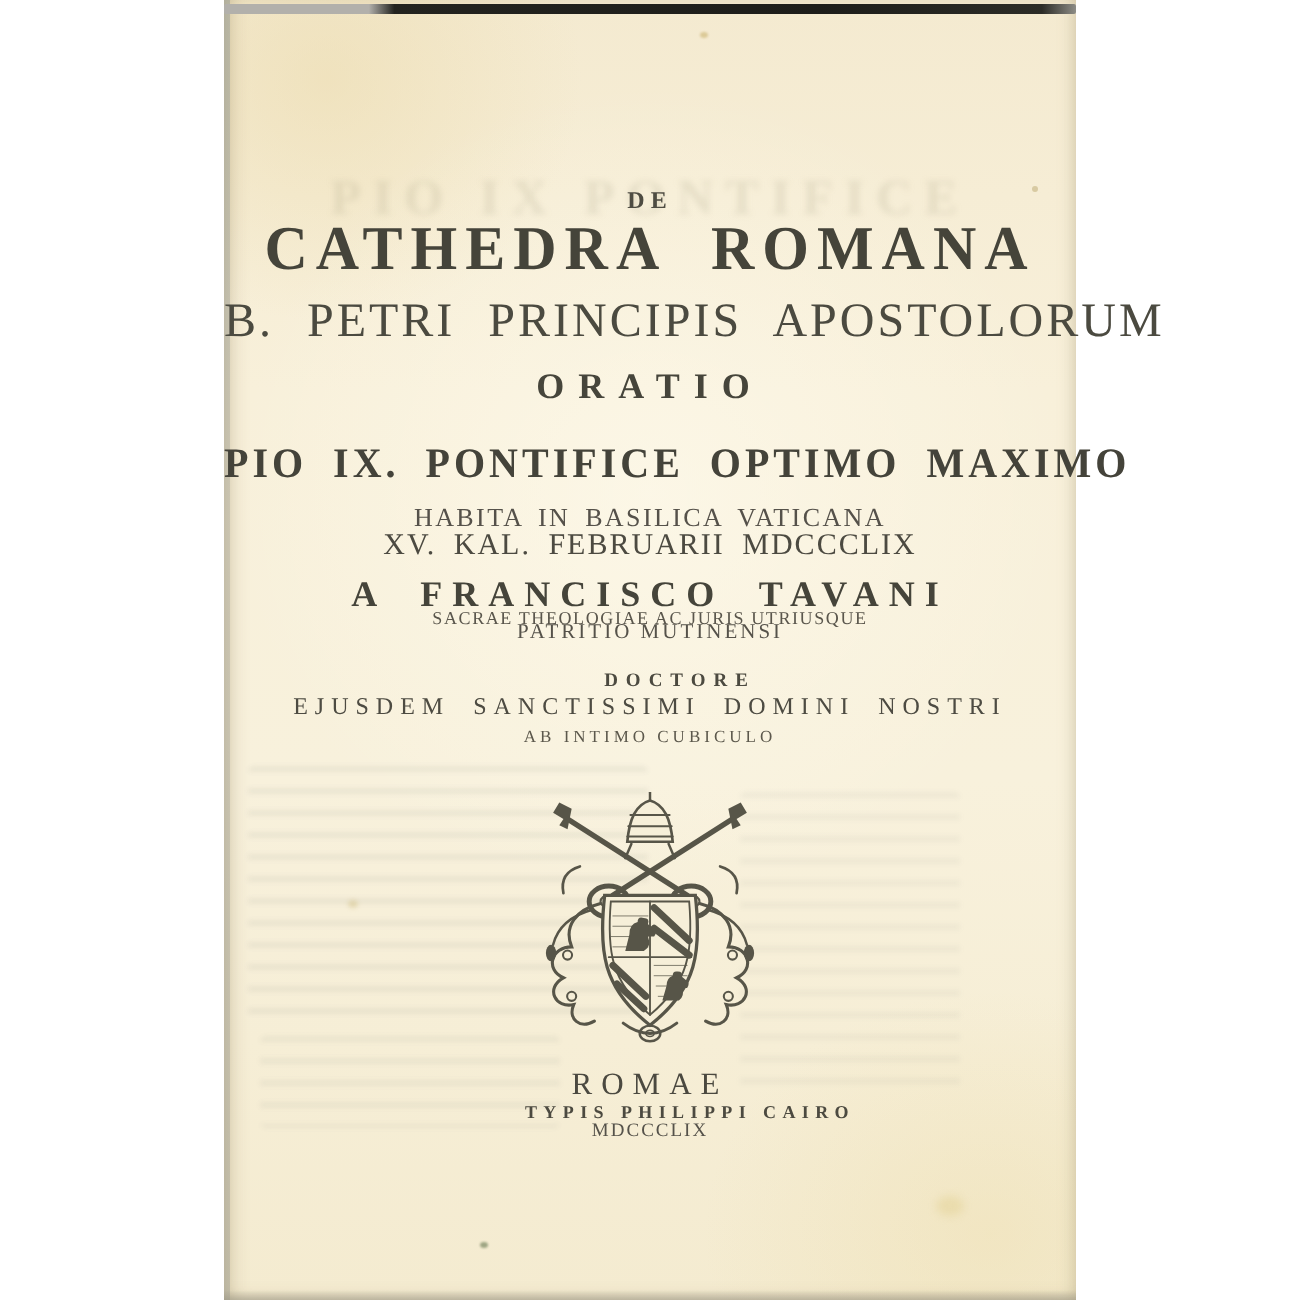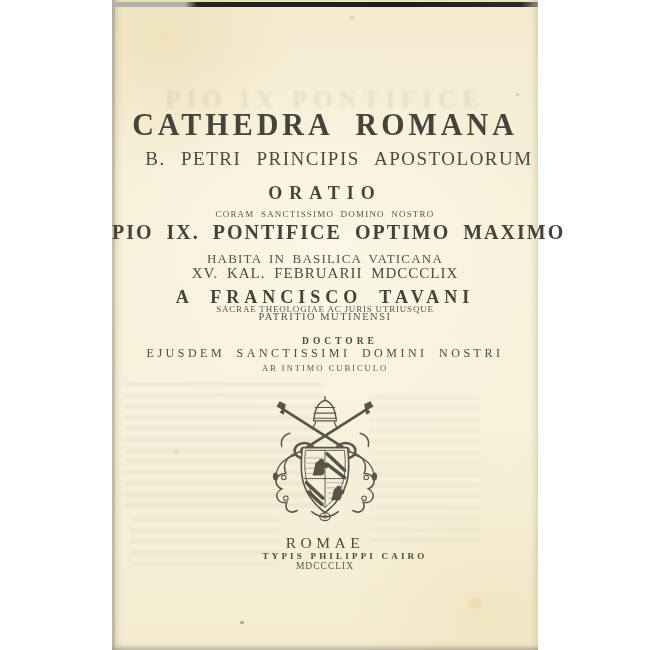--- a/index.html
+++ b/index.html
@@ -33,21 +33,21 @@
     position:absolute;left:0;bottom:0;width:426px;height:5px;
     background:linear-gradient(180deg,rgba(160,155,140,0) 0%,rgba(150,146,132,0.45) 100%);
   }
   
   .txt{
     position:absolute;left:0;right:0;text-align:center;white-space:nowrap;
     color:#4a483e;font-family:"Liberation Serif", serif;line-height:1.12;
   }
   .l-de          {top:94px; font-size:12px;  font-weight:bold; letter-spacing:3px;  color:#4e4c42;}
   .l-main        {top:108px;font-size:30px;  font-weight:bold; letter-spacing:4px;  word-spacing:12px; color:#45443a; transform:scaleY(1.04);}
-  .l-petri       {top:148px;font-size:19px;  letter-spacing:1.5px; word-spacing:9px; color:#4b4a40;padding-left:28px;}
+  .l-petri       {top:148px;font-size:24px;  letter-spacing:1.5px; word-spacing:9px; color:#4b4a40;}
   .l-oratio      {top:183px;font-size:18px;  font-weight:bold; letter-spacing:7px;  color:#46453b;}
   .l-coram       {top:209px;font-size:9px;   letter-spacing:1.2px; word-spacing:3px; color:#5a564a;}
   .l-pio         {top:221px;font-size:20px;  font-weight:bold; letter-spacing:2px;  word-spacing:6px; color:#44433a; transform:scaleY(1.05);}
   .l-habita      {top:252px;font-size:13px;letter-spacing:1.2px; word-spacing:3px; color:#55514a;}
   .l-date        {top:265px;font-size:15px;  letter-spacing:1px;  word-spacing:4px; color:#4c4a41;}
   .l-author      {top:287px;font-size:18px;font-weight:bold; letter-spacing:5px;  word-spacing:8px; color:#45443a;}
   .l-patritio    {top:311px;font-size:10.5px;letter-spacing:1.5px; color:#55524a;}
   .l-sacrae      {top:304px;font-size:9px;   letter-spacing:0.8px; color:#5a564c;}
   .l-doctore     {top:336px;font-size:9.5px; font-weight:bold; letter-spacing:4px;  color:#4c4a40;padding-left:30px;}
   .l-ejusdem     {top:347px;font-size:12px;  letter-spacing:3.5px; word-spacing:5px; color:#4d4b42;}
@@ -93,24 +93,24 @@
   <div class="ghost-title">PIO IX PONTIFICE</div>
   <div class="ghost-par ghost-a"></div>
   <div class="ghost-par ghost-b"></div>
   <div class="ghost-par ghost-c"></div>
   <div class="speck speck-1"></div>
   <div class="speck speck-2"></div>
   <div class="speck speck-3"></div>
   <div class="speck speck-4"></div>
   <div class="speck speck-5"></div>
 
+  <div class="txt l-de">DE</div>
   <div class="txt l-main">CATHEDRA ROMANA</div>
   <div class="txt l-petri">B. PETRI PRINCIPIS APOSTOLORUM</div>
   <div class="txt l-oratio">ORATIO</div>
-  <div class="txt l-coram">CORAM SANCTISSIMO DOMINO NOSTRO</div>
   <div class="txt l-pio">PIO IX. PONTIFICE OPTIMO MAXIMO</div>
   <div class="txt l-habita">HABITA IN BASILICA VATICANA</div>
   <div class="txt l-date">XV. KAL. FEBRUARII MDCCCLIX</div>
   <div class="txt l-author">A FRANCISCO TAVANI</div>
   <div class="txt l-patritio">PATRITIO MUTINENSI</div>
   <div class="txt l-sacrae">SACRAE THEOLOGIAE AC JURIS UTRIUSQUE</div>
   <div class="txt l-doctore">DOCTORE</div>
   <div class="txt l-ejusdem">EJUSDEM SANCTISSIMI DOMINI NOSTRI</div>
   <div class="txt l-abintimo">AB INTIMO CUBICULO</div>
 

